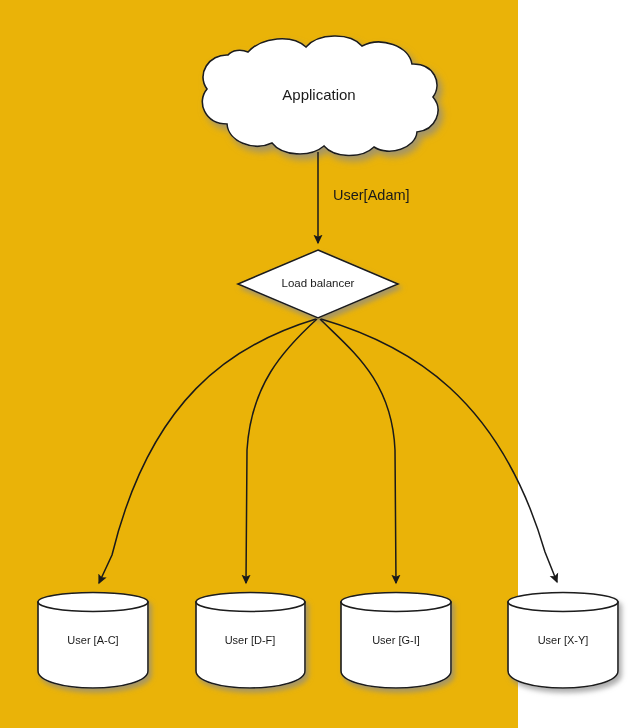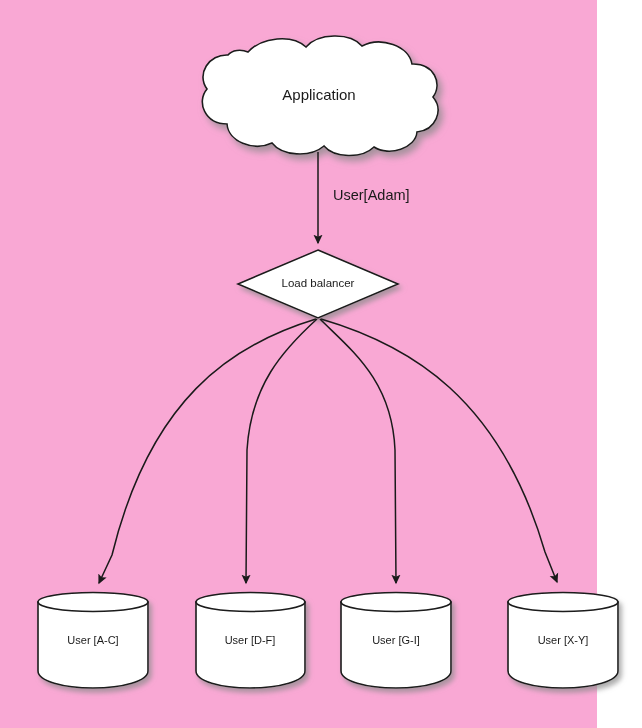--- a/index.html
+++ b/index.html
@@ -8,23 +8,23 @@
     background: #ffffff;
   }
   body {
     width: 642px;
     height: 728px;
     overflow: hidden;
     font-family: "Liberation Sans", sans-serif;
   }
   #diagram-canvas {
     position: relative;
-    width: 597px;
+    width: 518px;
     height: 728px;
-    background: #f9a8d4;
+    background: #eab308;
   }
   #diagram-svg {
     position: absolute;
     top: 0;
     left: 0;
     width: 642px;
     height: 728px;
     display: block;
   }
   .node-label {

